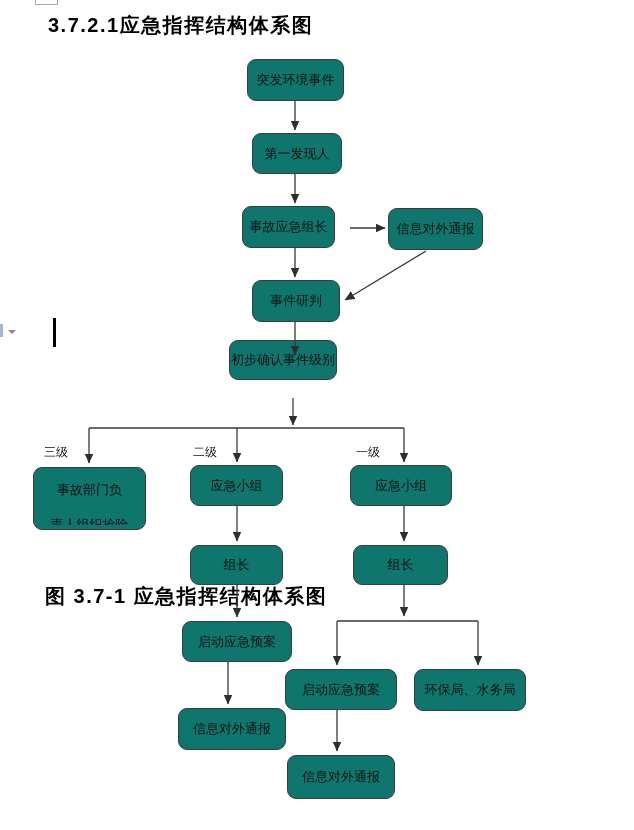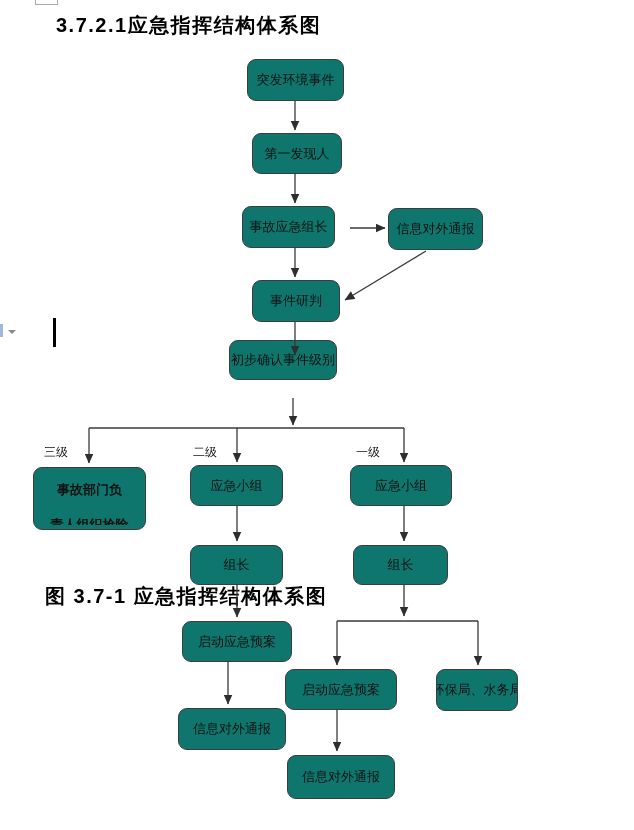--- a/index.html
+++ b/index.html
@@ -4,35 +4,35 @@
 <style>
   html,body { margin:0; padding:0; background:#ffffff; }
   .page {
     position:relative; width:634px; height:830px; background:#ffffff;
     font-family:"Liberation Sans","DejaVu Sans",sans-serif; color:#000;
     overflow:hidden;
   }
   .doc-heading {
     position:absolute; left:48px; top:12px;
     font-size:20px; font-weight:bold; letter-spacing:1.5px;
-    white-space:nowrap; z-index:3;margin-left:8px;
+    white-space:nowrap; z-index:3;
   }
   .fig-caption {
     position:absolute; left:45px; top:583px;
     font-size:20px; font-weight:bold; letter-spacing:1.5px;
     white-space:nowrap; z-index:3;
   }
   .node {
     position:absolute; box-sizing:border-box;
     border:1.3px solid #3c3c3c; border-radius:9px; background:#0f766e;
     display:flex; align-items:center; justify-content:center;
     font-size:13px; color:#111; z-index:2; overflow:hidden;
     white-space:nowrap;
   }
-  .node-dept { display:block;font-weight:bold; }
+  .node-dept { display:block; }
   .dept-line1 { position:absolute; top:13px; left:0; right:0; text-align:center; }
   .dept-line2 {
     position:absolute; top:49px; left:0; right:0; height:8px;
     overflow:hidden; text-align:center; line-height:15px;
   }
   .branch-label {
     position:absolute; font-size:12px; color:#111; z-index:2; white-space:nowrap;
   }
   .connectors { position:absolute; left:0; top:0; z-index:5; pointer-events:none; }
   .text-cursor { position:absolute; left:53px; top:318px; width:3px; height:29px; background:#000; z-index:4; }
@@ -111,21 +111,21 @@
   </div>
 
   <div class="node" style="left:182px;top:621px;width:110px;height:41px">
     <span>启动应急预案</span>
   </div>
 
   <div class="node" style="left:285px;top:669px;width:112px;height:41px">
     <span>启动应急预案</span>
   </div>
 
-  <div class="node" style="left:436px;top:669px;width:82px;height:42px">
+  <div class="node" style="left:414px;top:669px;width:112px;height:42px">
     <span>环保局、水务局</span>
   </div>
 
   <div class="node" style="left:178px;top:708px;width:108px;height:42px">
     <span>信息对外通报</span>
   </div>
 
   <div class="node" style="left:287px;top:755px;width:108px;height:44px">
     <span>信息对外通报</span>
   </div>

